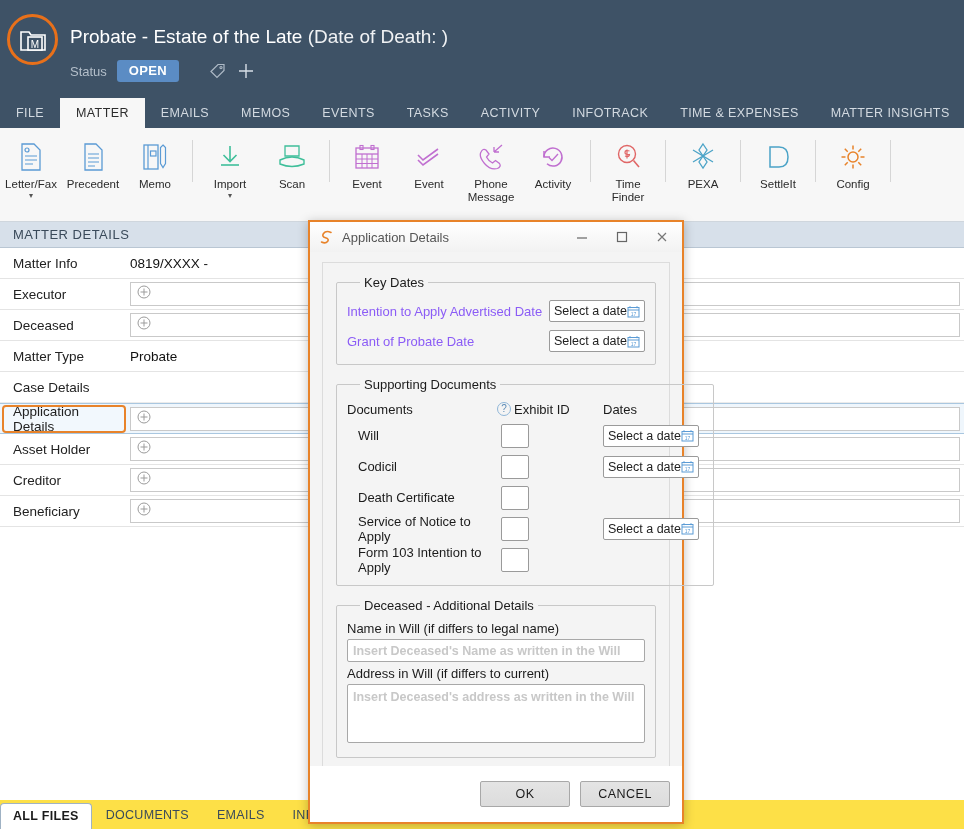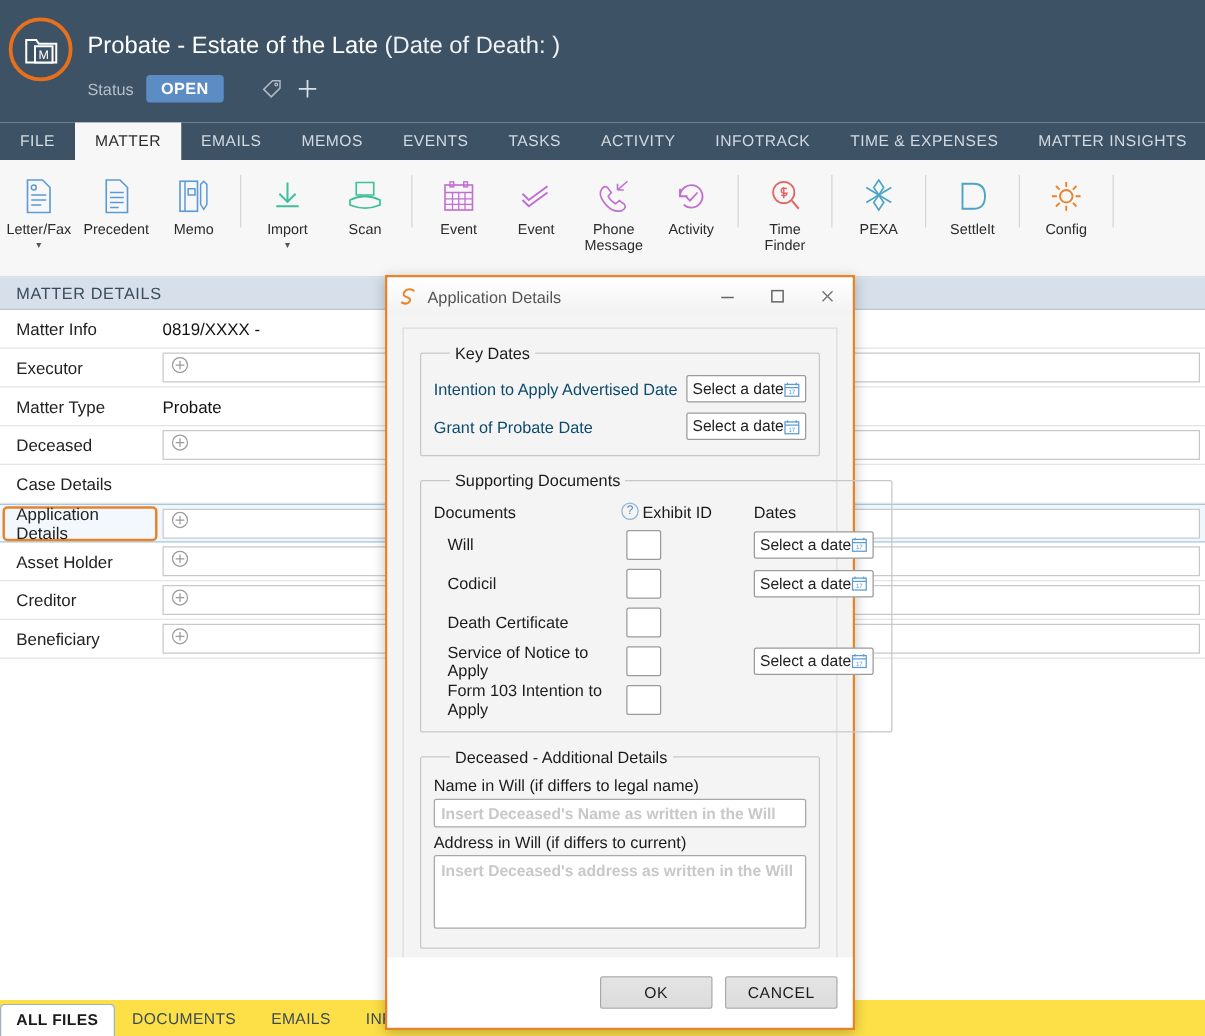--- a/index.html
+++ b/index.html
@@ -149,21 +149,21 @@
   }
 
   fieldset.grp {
     border: 1px solid #c8c8c8; border-radius: 2px;
     padding: 4px 10px 10px; margin-bottom: 12px;
   }
   fieldset.grp > legend {
     font-size: 13px; color: #1b1b1b; padding: 0 4px; margin-left: 13px;
   }
   .kd-row { display: flex; align-items: center; height: 26px; margin-top: 4px; }
-  .kd-row .kd-lbl { flex: 1; font-size: 13px; color: #0c4a6e; }
+  .kd-row .kd-lbl { flex: 1; font-size: 13px; color: #8b5cf6; }
 
   .datebtn {
     width: 96px; height: 22px; border: 1px solid #9a9a9a; border-radius: 2px;
     background: #ffffff; display: flex; align-items: center;
     font-size: 12.5px; color: #222; padding-left: 4px;
   }
   .datebtn .dtxt { flex: 1; }
   .datebtn .cal { margin-right: 4px; display: flex; }
 
   
@@ -437,34 +437,34 @@
         <span class="plus-ic">
           <svg width="14" height="14" viewBox="0 0 14 14">
               <circle cx="7" cy="7" r="6" fill="none" stroke="#9b9b9b" stroke-width="1"></circle>
               <path d="M7 3.5 V10.5 M3.5 7 H10.5" stroke="#9b9b9b" stroke-width="1"></path>
             </svg>
         </span>
       </div>
     </div>
 
     <div class="row">
-      <div class="rlabel">Matter Type</div>
-      <div class="rvalue">Probate</div>
-    </div>
-
-    <div class="row">
       <div class="rlabel">Deceased</div>
       <div class="rfield">
         <span class="plus-ic">
           <svg width="14" height="14" viewBox="0 0 14 14">
               <circle cx="7" cy="7" r="6" fill="none" stroke="#9b9b9b" stroke-width="1"></circle>
               <path d="M7 3.5 V10.5 M3.5 7 H10.5" stroke="#9b9b9b" stroke-width="1"></path>
             </svg>
         </span>
       </div>
+    </div>
+
+    <div class="row">
+      <div class="rlabel">Matter Type</div>
+      <div class="rvalue">Probate</div>
     </div>
 
     <div class="row plain">
       <div class="rlabel">Case Details</div>
     </div>
 
     <div class="row selected">
       <div class="sel-box">Application Details</div>
       <div class="rlabel"></div>
       <div class="rfield">

